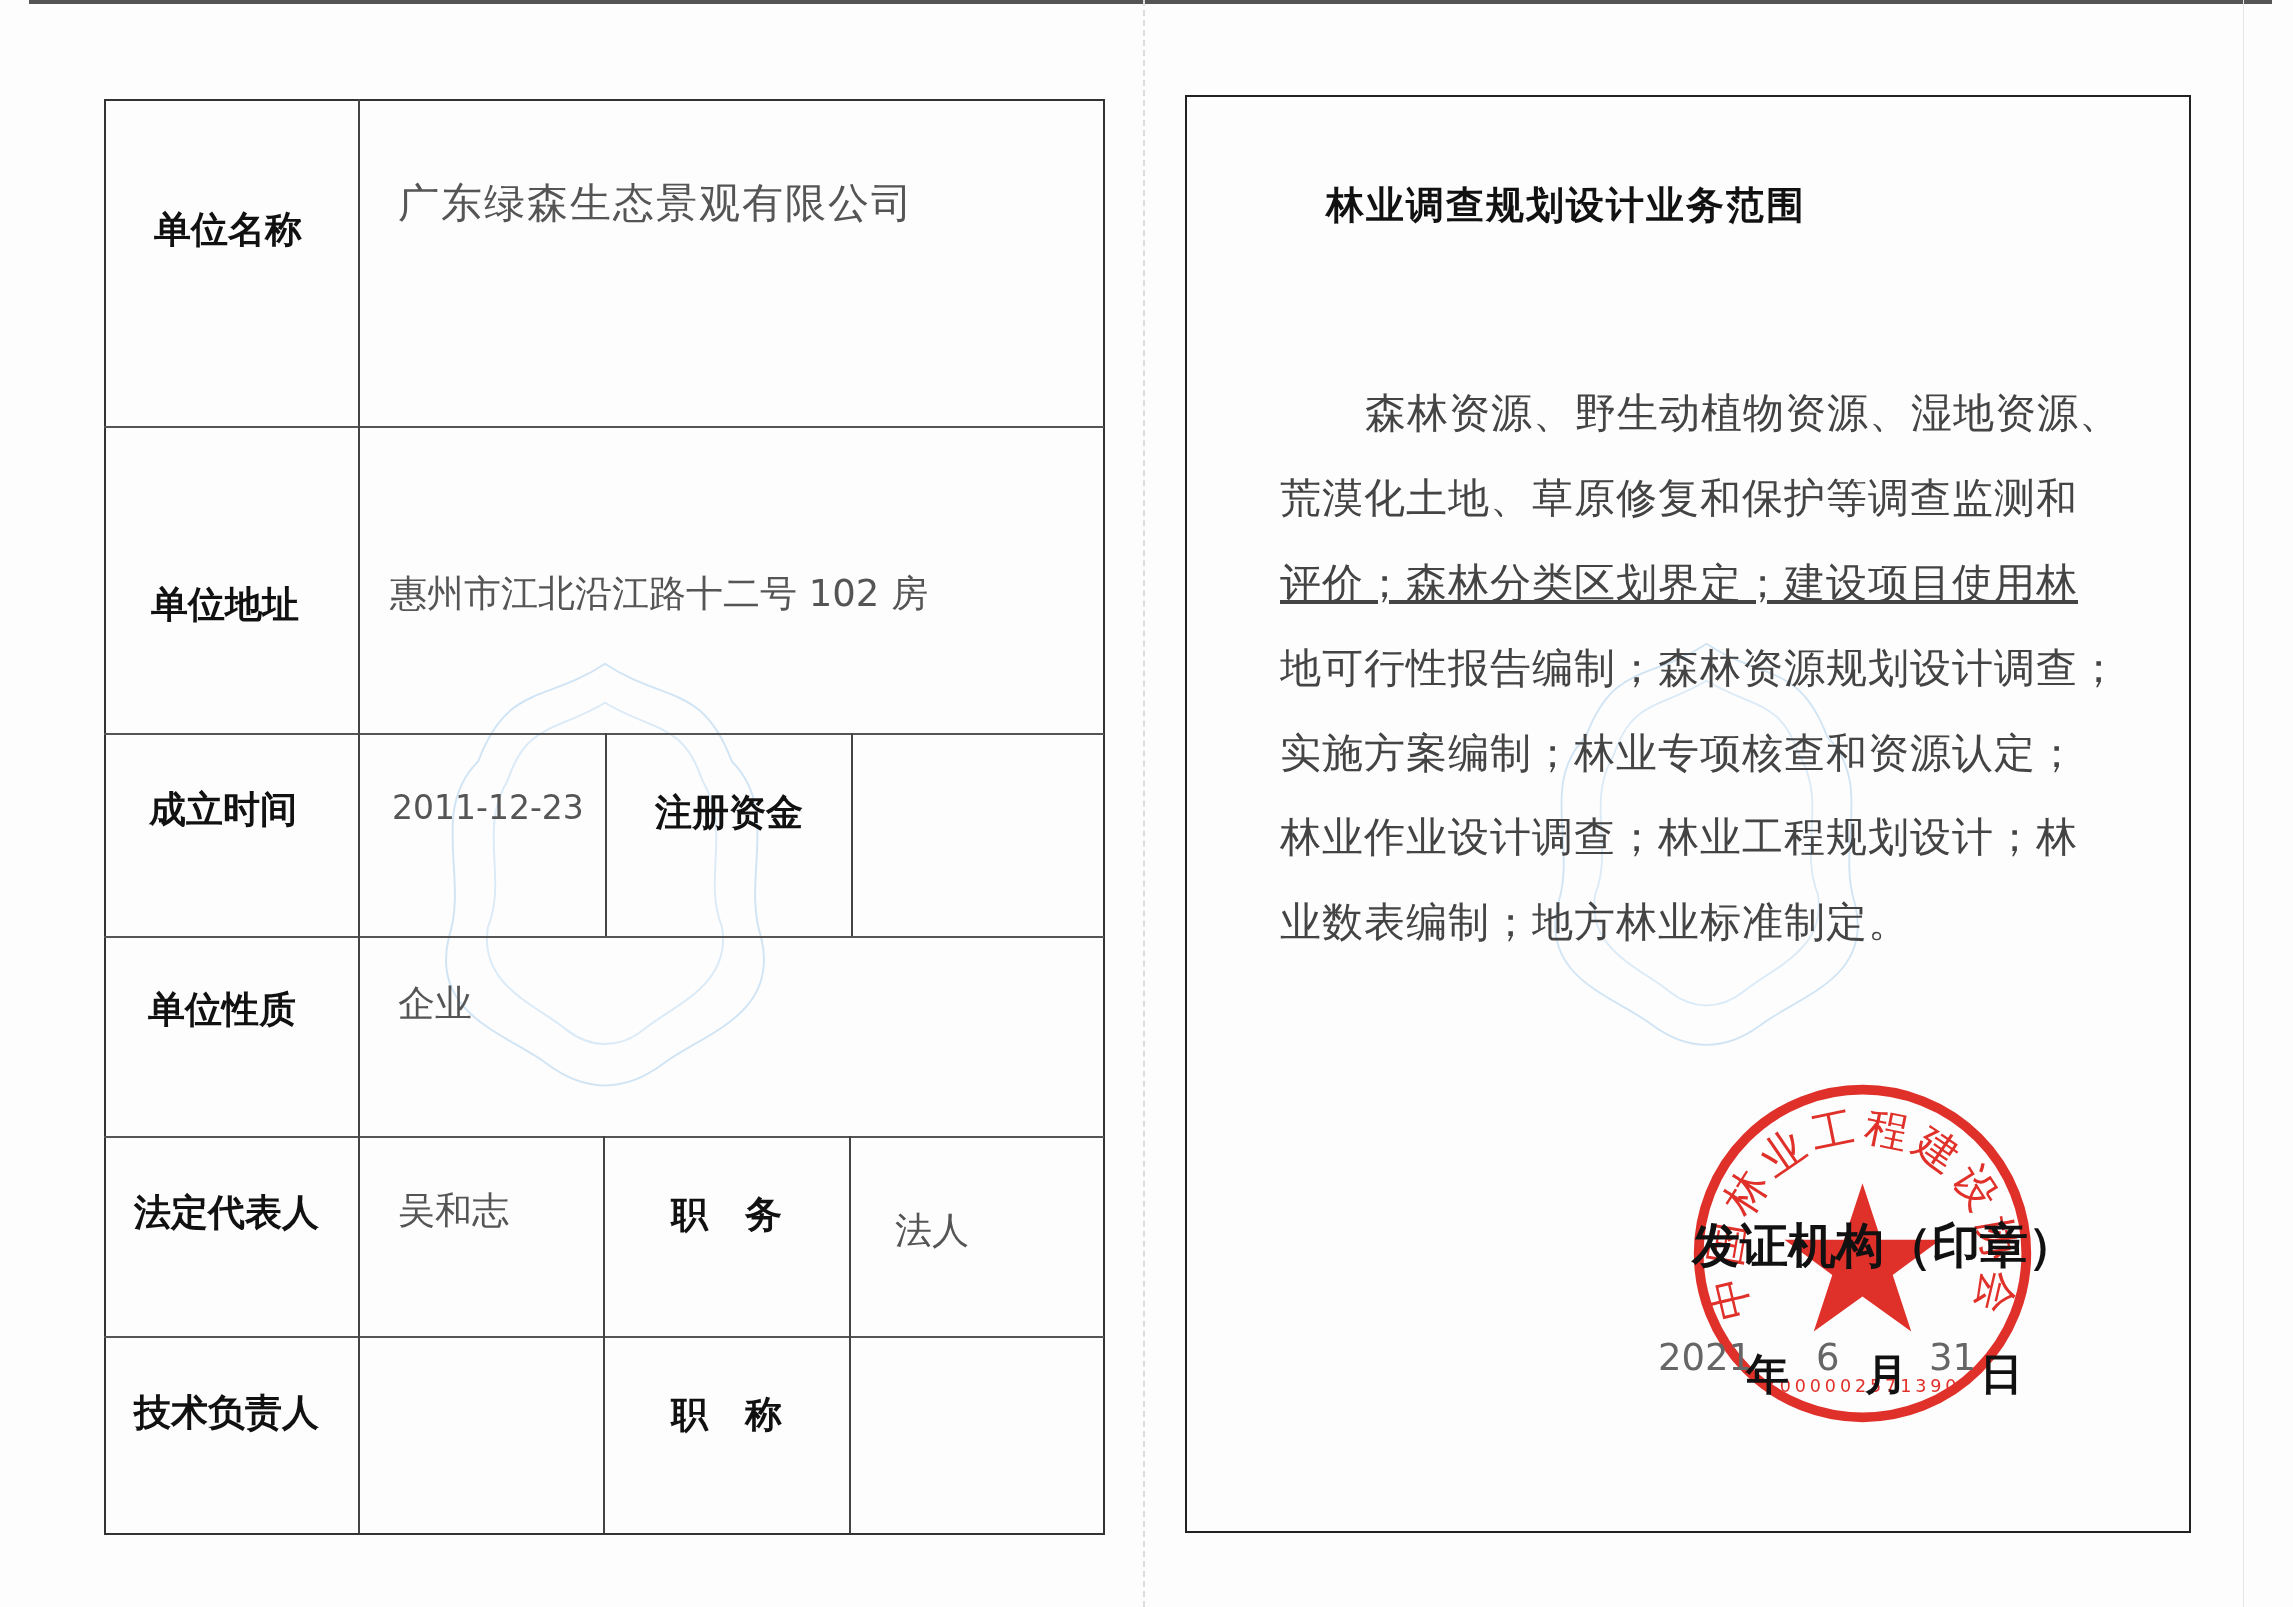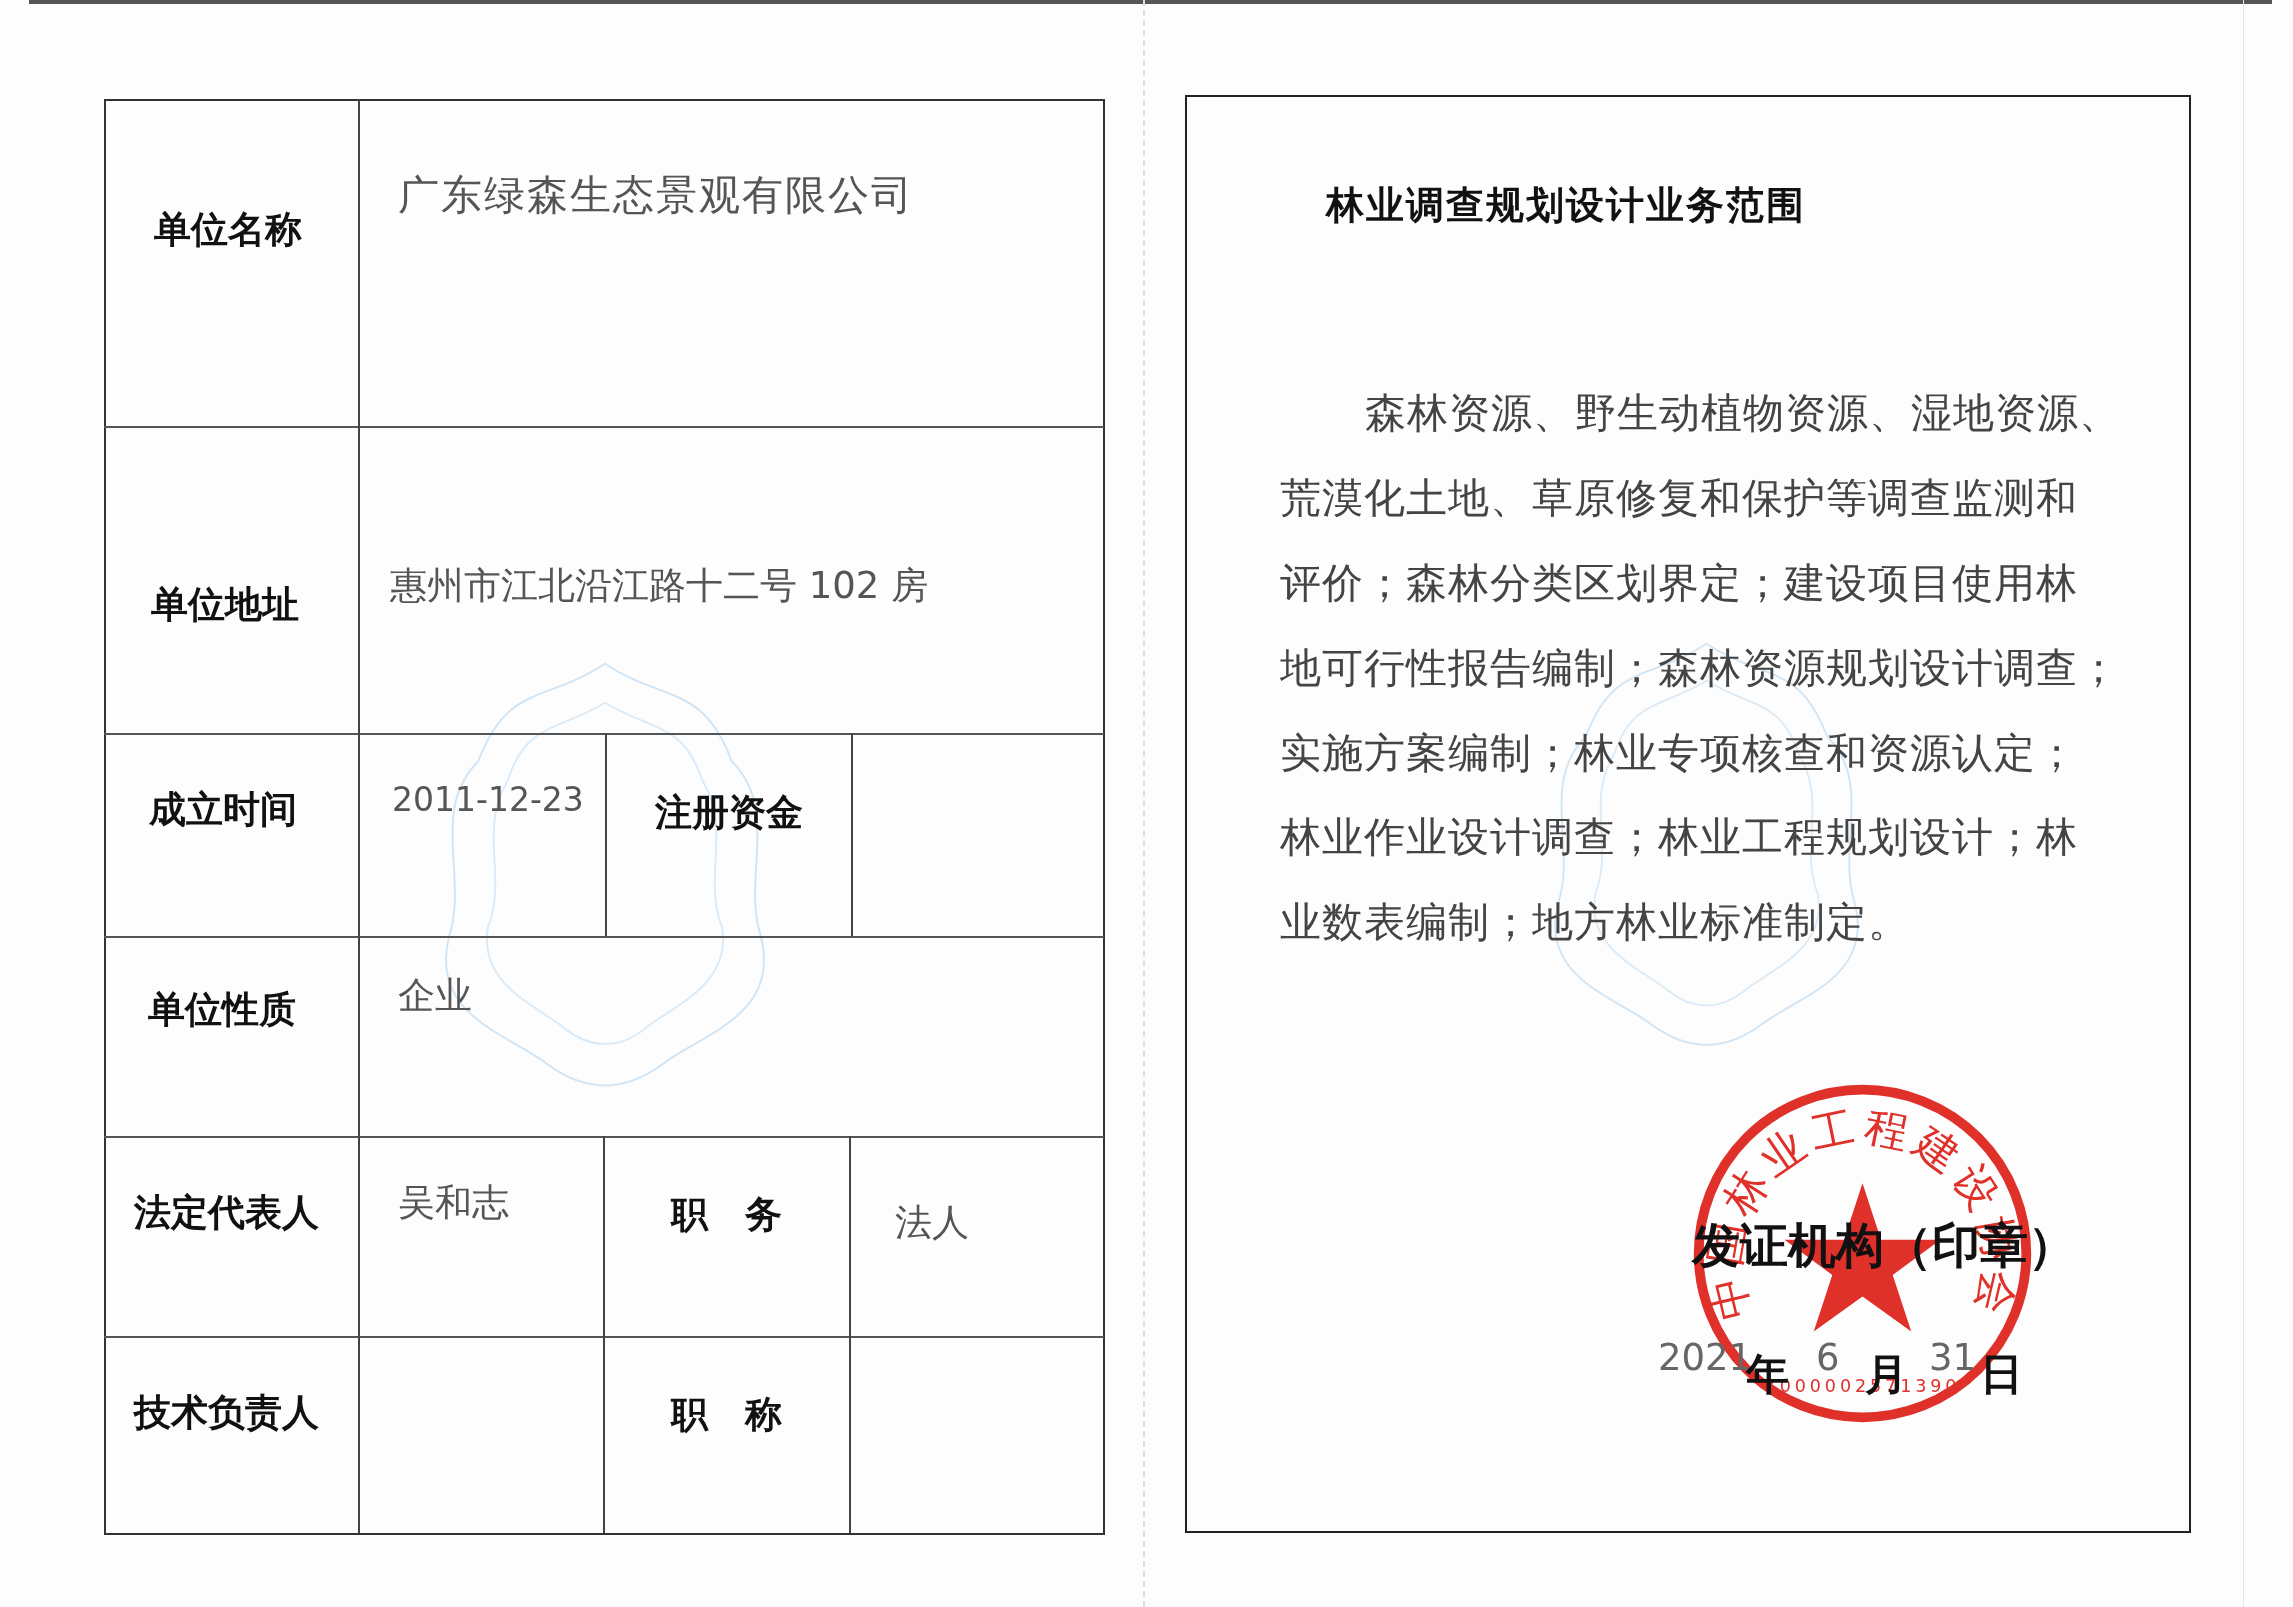--- a/index.html
+++ b/index.html
@@ -5,21 +5,21 @@
   html,body{margin:0;padding:0;background:#fff;}
   body{width:2294px;height:1607px;position:relative;overflow:hidden;font-family:"DejaVu Serif",serif;}
   .sheet{position:absolute;left:0;top:0;width:2294px;height:1607px;background:#fdfdfd;}
   .top-edge{position:absolute;left:29px;top:0;width:2243px;height:3.9px;background:#555;}
   .fold{position:absolute;left:1143px;top:0;width:0;height:1607px;border-left:2px dashed #ddd;}
   .right-edge{position:absolute;left:2243px;top:0;width:1px;height:1607px;background:#e6e6e6;}
   .tbl{position:absolute;border:2.9px solid #333;}
   .line-h{position:absolute;height:2px;background:#555;}
   .line-v{position:absolute;width:2px;background:#444;}
   .lbl{position:absolute;font-family:"DejaVu Serif",serif;font-weight:bold;font-size:37px;color:#111;white-space:nowrap;}
-  .val{position:absolute;font-family:"DejaVu Sans",sans-serif;font-size:37px;color:#555;white-space:nowrap;}
+  .val{position:absolute;font-family:"DejaVu Sans",sans-serif;font-size:37px;color:#555;white-space:nowrap;margin-top:8px;}
   .frame{position:absolute;left:1185px;top:95px;width:1002px;height:1434px;border:2.9px solid #222;}
   .title{position:absolute;left:1326px;top:180px;font-family:"DejaVu Serif",serif;font-weight:bold;font-size:38px;color:#111;letter-spacing:2px;white-space:nowrap;}
   .body-line{position:absolute;left:1280px;font-family:"DejaVu Sans",sans-serif;font-size:41px;color:#444;white-space:nowrap;letter-spacing:1px;}
   .issuer{position:absolute;left:1692px;top:1214px;font-family:"DejaVu Serif",serif;font-weight:bold;font-size:48px;color:#111;white-space:nowrap;z-index:3;}
   .date-part{position:absolute;top:1336px;font-size:37px;white-space:nowrap;z-index:3;}
   .date-num{font-family:"DejaVu Sans",sans-serif;color:#666;}
   .date-unit{font-family:"DejaVu Serif",serif;font-weight:bold;color:#111;font-size:43px;top:1346px;}
   .seal{position:absolute;left:1687px;top:1078px;width:351px;height:351px;z-index:2;}
   .watermark{position:absolute;opacity:.35;z-index:0;}
 </style>
@@ -76,21 +76,21 @@
   <div class="lbl" style="left:134px;top:1388px;">技术负责人</div>
   <div class="val" style="left:398px;top:1388px;"></div>
   <div class="lbl" style="left:671px;top:1390px;text-align:center;">职　称</div>
   <div class="val" style="left:895px;top:1390px;"></div>
 
   <div class="frame"></div>
   <div class="title">林业调查规划设计业务范围</div>
 
   <div class="body-line" style="left:1365px;top:386px;">森林资源、野生动植物资源、湿地资源、</div>
   <div class="body-line" style="top:471px;">荒漠化土地、草原修复和保护等调查监测和</div>
-  <div class="body-line" style="top:556px;">评价；森林分类区划界定；建设项目使用林</div>
+  <div class="body-line" style="top:556px;text-decoration:underline;">评价；森林分类区划界定；建设项目使用林</div>
   <div class="body-line" style="top:641px;">地可行性报告编制；森林资源规划设计调查；</div>
   <div class="body-line" style="top:726px;">实施方案编制；林业专项核查和资源认定；</div>
   <div class="body-line" style="top:810px;">林业作业设计调查；林业工程规划设计；林</div>
   <div class="body-line" style="top:895px;">业数表编制；地方林业标准制定。</div>
 
   <svg class="seal" viewBox="0 0 360 360">
     <defs>
       <path id="sealArc" d="M 70 250 A 125 125 0 1 1 290 250"></path>
     </defs>
     <circle cx="180" cy="180" r="168" fill="none" stroke="#e0302a" stroke-width="10"></circle>

